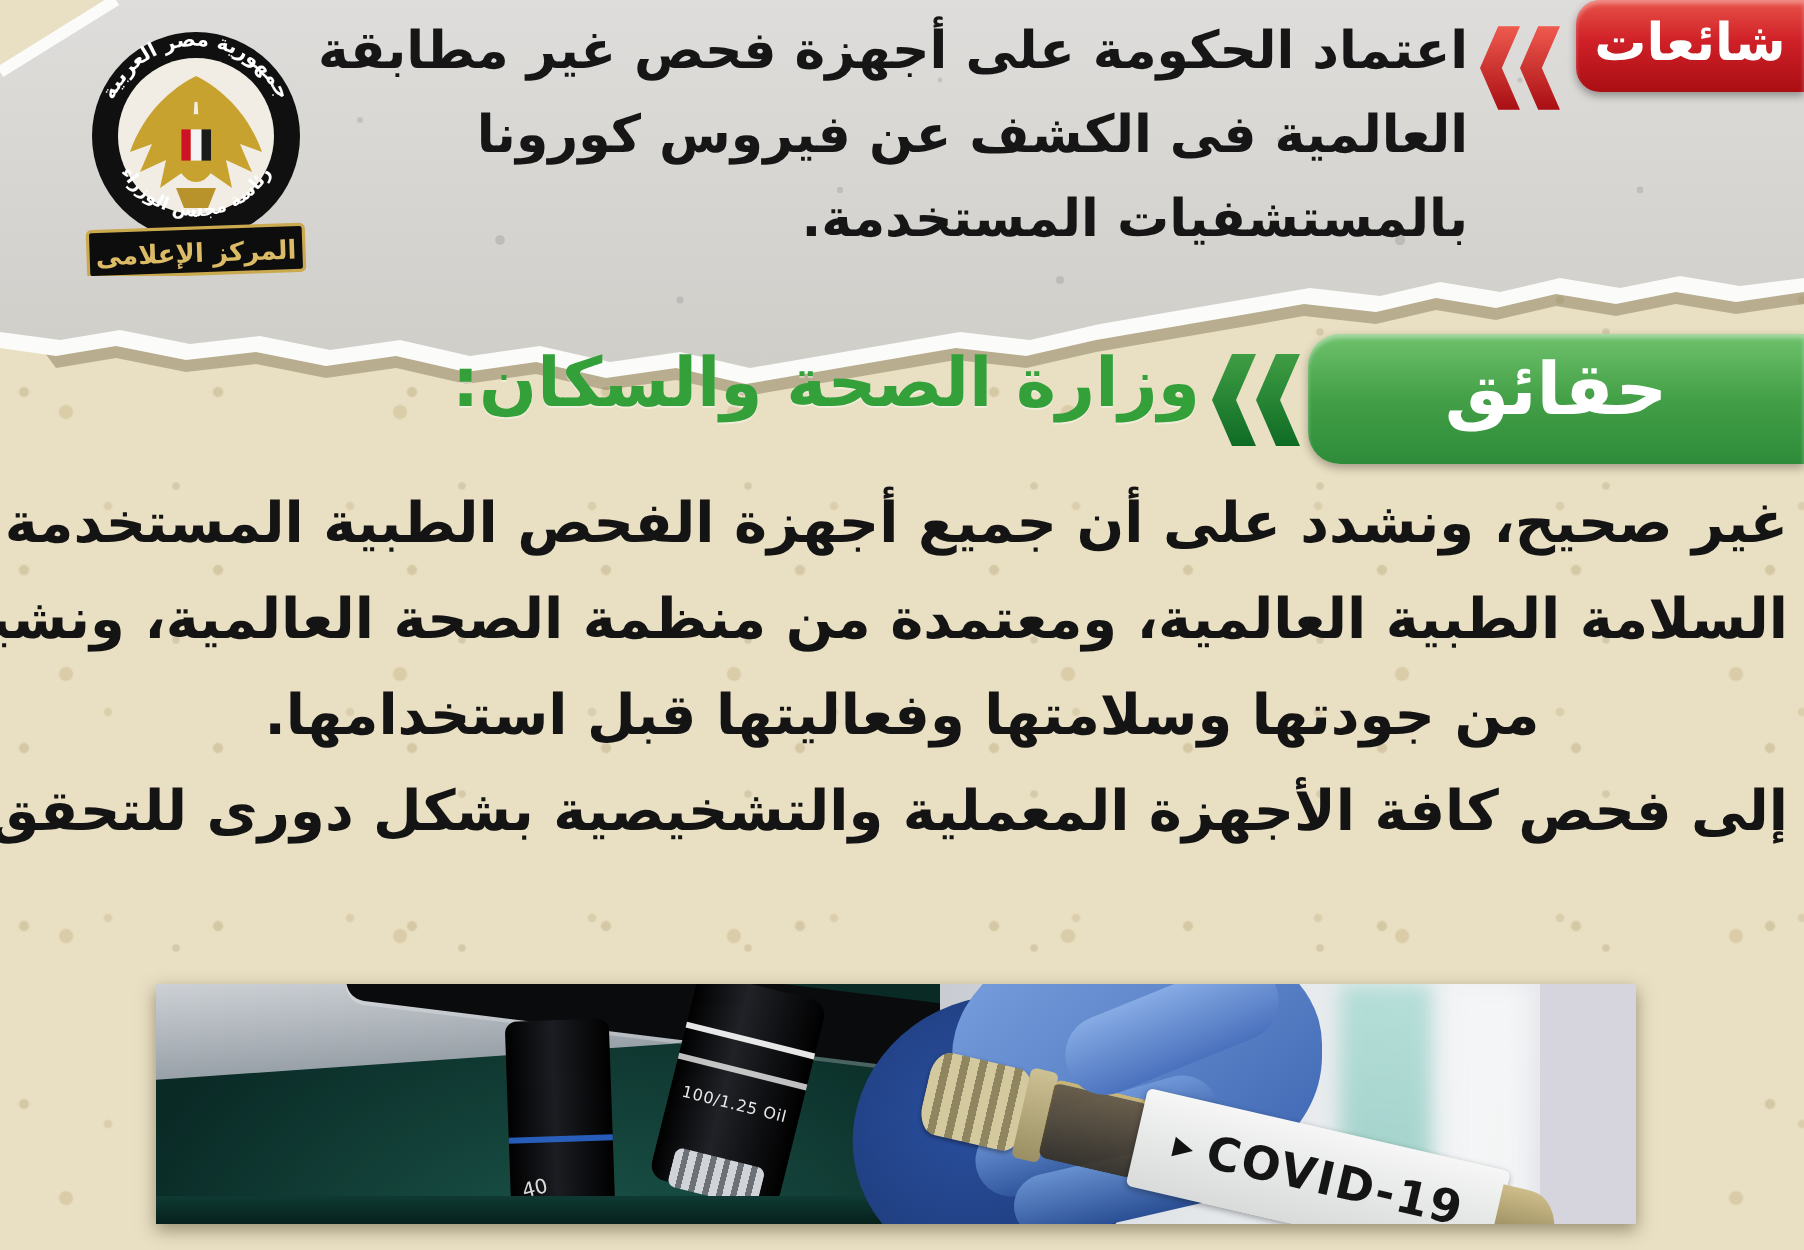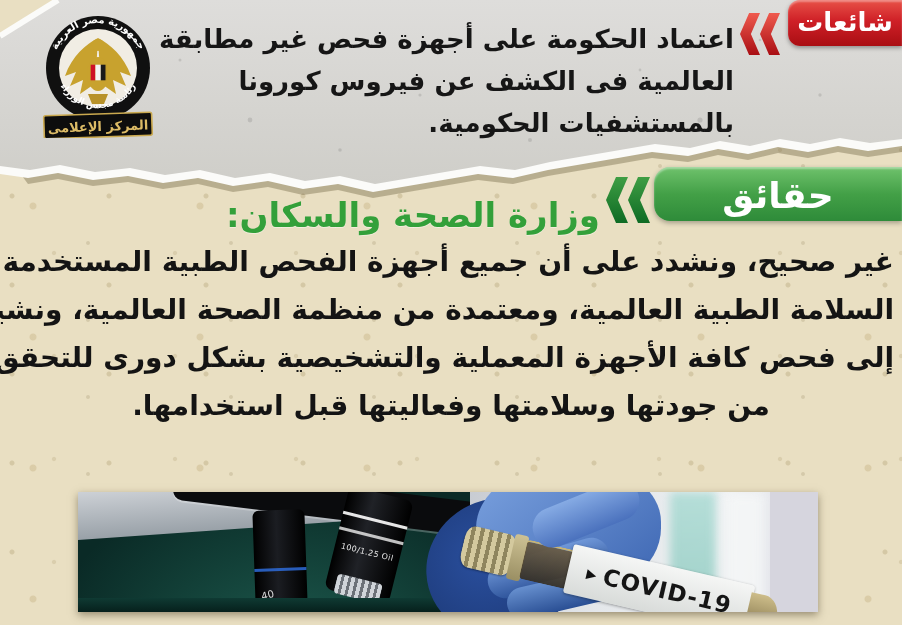--- a/index.html
+++ b/index.html
@@ -19,41 +19,40 @@
   
   .rumor-badge{
     position:absolute; z-index:2; right:0; top:10; width:114px; height:46px;
     background:linear-gradient(180deg,#e85248 0%, #cf2027 45%, #a90e13 100%);
     border-radius:12px 0 0 12px;
     box-shadow: inset 0 2px 2px rgba(255,255,255,.35), 0 2px 4px rgba(0,0,0,.35);
     color:#fff; font-weight:bold; font-size:26px; line-height:44px; text-align:center;
   }
   .rumor-chevron{ position:absolute; z-index:2; right:122px; top:13px; }
   .rumor-text{
-    position:absolute; z-index:2; right:168px; top:18px; width:610px;
+    position:absolute; z-index:2; right:168px; top:5px; width:610px;
     direction:rtl; text-align:right; color:#161616;
     font-weight:bold; font-size:26px; line-height:42px; white-space:nowrap;
   }
   
   .logo{ position:absolute; z-index:2; left:40px; top:12px; }
   
   .facts-badge{
-    position:absolute; z-index:2; right:0; top:167px; width:248px; height:54px;
+    position:absolute; z-index:2; right:0; top:167px; width:248px; height:65px;
     background:linear-gradient(180deg,#6fc26c 0%, #43a047 50%, #2e8b39 100%);
     border-radius:16px 0 0 16px;
     box-shadow: inset 0 2px 2px rgba(255,255,255,.4), 0 2px 5px rgba(0,0,0,.3);
     color:#fff; font-weight:bold; font-size:36px; line-height:58px; text-align:center;
   }
   .facts-chevron{ position:absolute; z-index:2; right:252px; top:177px; }
   .facts-source{
     position:absolute; z-index:2; right:302px; top:172px;
     direction:rtl; white-space:nowrap;
     color:#33a03a; font-weight:bold; font-size:34px;
     text-shadow:0 1px 0 rgba(255,255,255,.4);
-    margin-top:23px;
   }
   
   .facts-body{
     position:absolute; z-index:2; left:8px; right:8px; top:238px;
     direction:rtl; text-align:center; color:#141414;
     font-weight:bold; font-size:28px; line-height:48px;
   }
   .facts-line{ white-space:nowrap; }
   
   .photo{
@@ -209,43 +208,43 @@
           <stop offset="1" stop-color="#a90e13"></stop>
       </linearGradient>
     </defs>
     <polygon fill="url(#redGrad)" points="22,0 10,0 0,23 10,46 22,46 12,23"></polygon>
     <polygon fill="url(#redGrad)" points="44,0 32,0 22,23 32,46 44,46 34,23"></polygon>
   </svg>
 
   <div class="rumor-text">
     <div>اعتماد الحكومة على أجهزة فحص غير مطابقة</div>
     <div>العالمية فى الكشف عن فيروس كورونا</div>
-    <div>بالمستشفيات الحكومية.</div>
+    <div>بالمستشفيات المستخدمة.</div>
   </div>
 
   <div class="facts-badge">حقائق</div>
 
   <svg class="facts-chevron" width="44" height="46" viewBox="0 0 44 46">
     <defs>
       <linearGradient id="greenGrad" x1="0" y1="0" x2="0" y2="1">
         <stop offset="0" stop-color="#3f9e44"></stop>
           <stop offset="1" stop-color="#0e6b24"></stop>
       </linearGradient>
     </defs>
     <polygon fill="url(#greenGrad)" points="22,0 10,0 0,23 10,46 22,46 12,23"></polygon>
     <polygon fill="url(#greenGrad)" points="44,0 32,0 22,23 32,46 44,46 34,23"></polygon>
   </svg>
 
   <div class="facts-source">وزارة الصحة والسكان:</div>
 
   <div class="facts-body">
     <div class="facts-line">غير صحيح، ونشدد على أن جميع أجهزة الفحص الطبية المستخدمة فى</div>
     <div class="facts-line">السلامة الطبية العالمية، ومعتمدة من منظمة الصحة العالمية، ونشير</div>
+    <div class="facts-line">من جودتها وسلامتها وفعاليتها قبل استخدامها.</div>
     <div class="facts-line">إلى فحص كافة الأجهزة المعملية والتشخيصية بشكل دورى للتحقق</div>
-    <div class="facts-line">من جودتها وسلامتها وفعاليتها قبل استخدامها.</div>
   </div>
 
   <div class="photo">
     <div class="ph-left">
       <div class="scope-arm"></div>
     </div>
     <div class="scope-turret"></div>
     <div class="objective-left">
       <div class="ring-blue"></div>
       <div class="lens-num">40</div>

